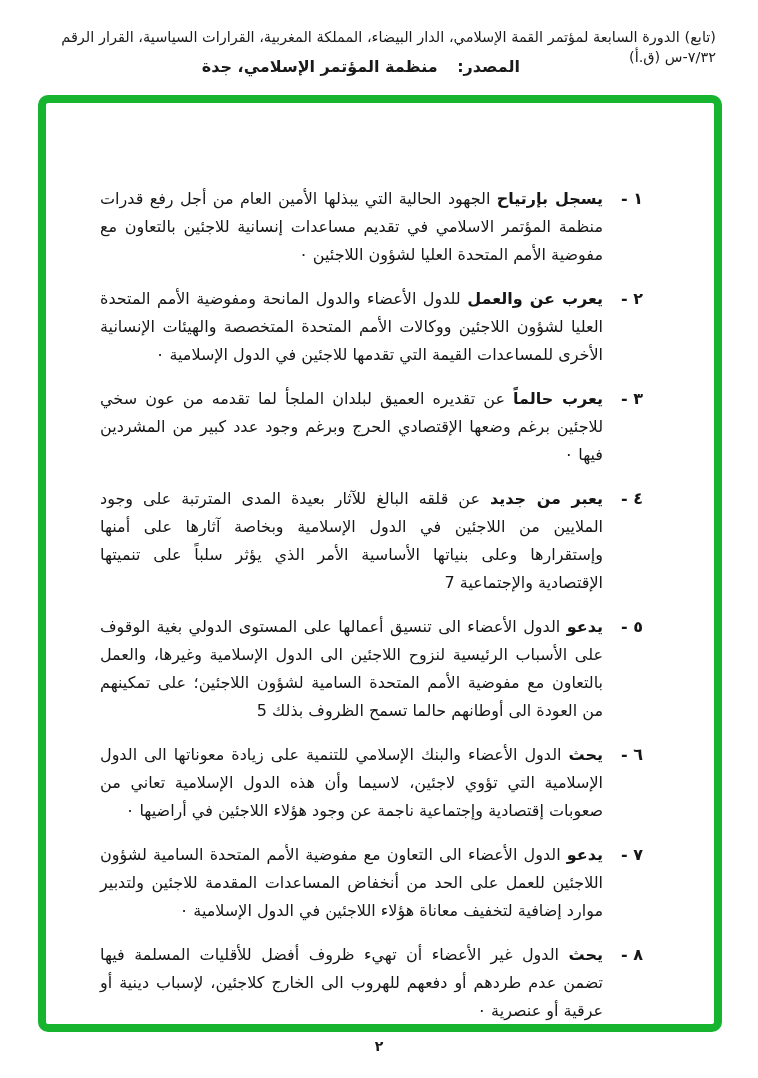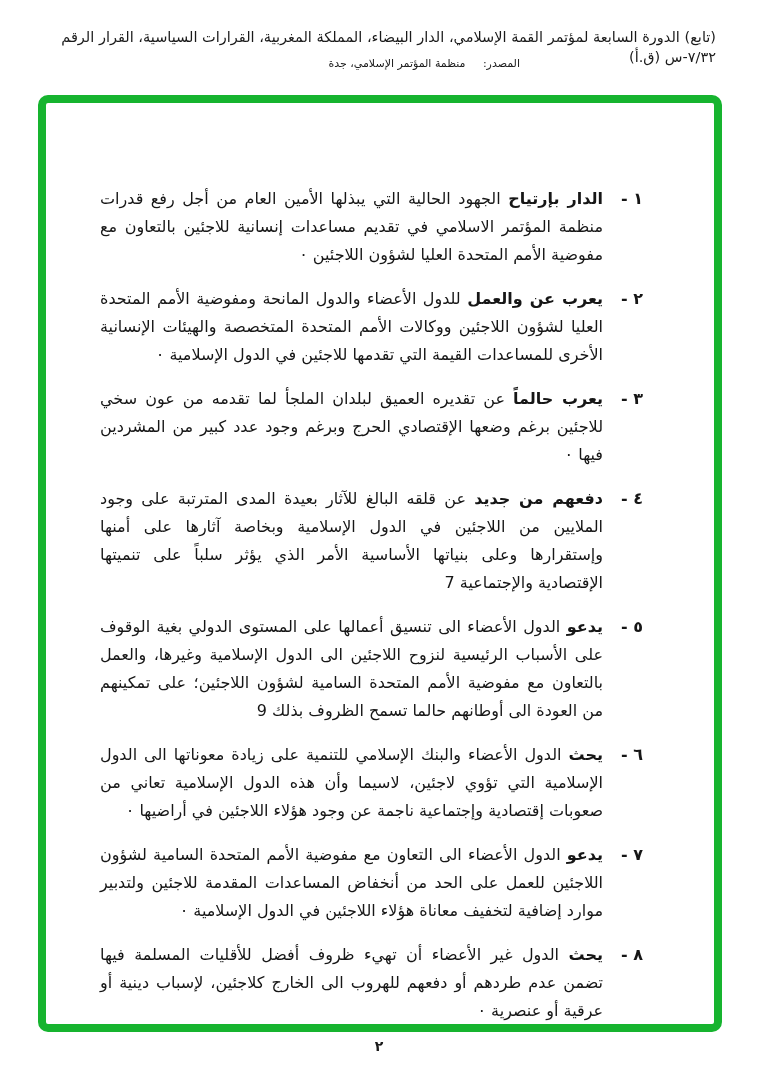--- a/index.html
+++ b/index.html
@@ -19,22 +19,22 @@
     text-align: right;
     font-weight: normal;
     font-size: 14.5px;
     line-height: 20px;
     letter-spacing: 0px;
   }
   .header2 {
     position: absolute;
     top: 57px; right: 238px;
     direction: rtl;
-    font-weight: normal;
-    font-size: 11px;
+    font-weight: bold;
+    font-size: 16px;
     white-space: nowrap;
   }
   .header2 .src-label { margin-left: 14px; }
   .frame {
     position: absolute;
     left: 38px; top: 95px;
     width: 668px; height: 921px;
     border: 8px solid var(--green);
     border-radius: 10px;
     background: #ffffff;
@@ -78,46 +78,46 @@
 <div class="header2">
   <span class="src-label">المصدر:</span>
   <span>منظمة المؤتمر الإسلامي، جدة</span>
 </div>
 
 <div class="frame">
   <div class="content">
 
     <div class="item">
       <span class="num">١ -</span>
-      <span class="lead">الدار بإرتياح</span>
+      <span class="lead">يسجل بإرتياح</span>
       <span>الجهود الحالية التي يبذلها الأمين العام من أجل رفع قدرات منظمة المؤتمر الاسلامي في تقديم مساعدات إنسانية للاجئين بالتعاون مع مفوضية الأمم المتحدة العليا لشؤون اللاجئين ٠</span>
     </div>
 
     <div class="item">
       <span class="num">٢ -</span>
       <span class="lead">يعرب عن والعمل</span>
       <span>للدول الأعضاء والدول المانحة ومفوضية الأمم المتحدة العليا لشؤون اللاجئين ووكالات الأمم المتحدة المتخصصة والهيئات الإنسانية الأخرى للمساعدات القيمة التي تقدمها للاجئين في الدول الإسلامية ٠</span>
     </div>
 
     <div class="item">
       <span class="num">٣ -</span>
       <span class="lead">يعرب حالماً</span>
       <span>عن تقديره العميق لبلدان الملجأ لما تقدمه من عون سخي للاجئين برغم وضعها الإقتصادي الحرج وبرغم وجود عدد كبير من المشردين فيها ٠</span>
     </div>
 
     <div class="item">
       <span class="num">٤ -</span>
-      <span class="lead">دفعهم من جديد</span>
+      <span class="lead">يعبر من جديد</span>
       <span>عن قلقه البالغ للآثار بعيدة المدى المترتبة على وجود الملايين من اللاجئين في الدول الإسلامية وبخاصة آثارها على أمنها وإستقرارها وعلى بنياتها الأساسية الأمر الذي يؤثر سلباً على تنميتها الإقتصادية والإجتماعية 7</span>
     </div>
 
     <div class="item">
       <span class="num">٥ -</span>
       <span class="lead">يدعو</span>
-      <span>الدول الأعضاء الى تنسيق أعمالها على المستوى الدولي بغية الوقوف على الأسباب الرئيسية لنزوح اللاجئين الى الدول الإسلامية وغيرها، والعمل بالتعاون مع مفوضية الأمم المتحدة السامية لشؤون اللاجئين؛ على تمكينهم من العودة الى أوطانهم حالما تسمح الظروف بذلك 9</span>
+      <span>الدول الأعضاء الى تنسيق أعمالها على المستوى الدولي بغية الوقوف على الأسباب الرئيسية لنزوح اللاجئين الى الدول الإسلامية وغيرها، والعمل بالتعاون مع مفوضية الأمم المتحدة السامية لشؤون اللاجئين؛ على تمكينهم من العودة الى أوطانهم حالما تسمح الظروف بذلك 5</span>
     </div>
 
     <div class="item">
       <span class="num">٦ -</span>
       <span class="lead">يحث</span>
       <span>الدول الأعضاء والبنك الإسلامي للتنمية على زيادة معوناتها الى الدول الإسلامية التي تؤوي لاجئين، لاسيما وأن هذه الدول الإسلامية تعاني من صعوبات إقتصادية وإجتماعية ناجمة عن وجود هؤلاء اللاجئين في أراضيها ٠</span>
     </div>
 
     <div class="item">
       <span class="num">٧ -</span>

